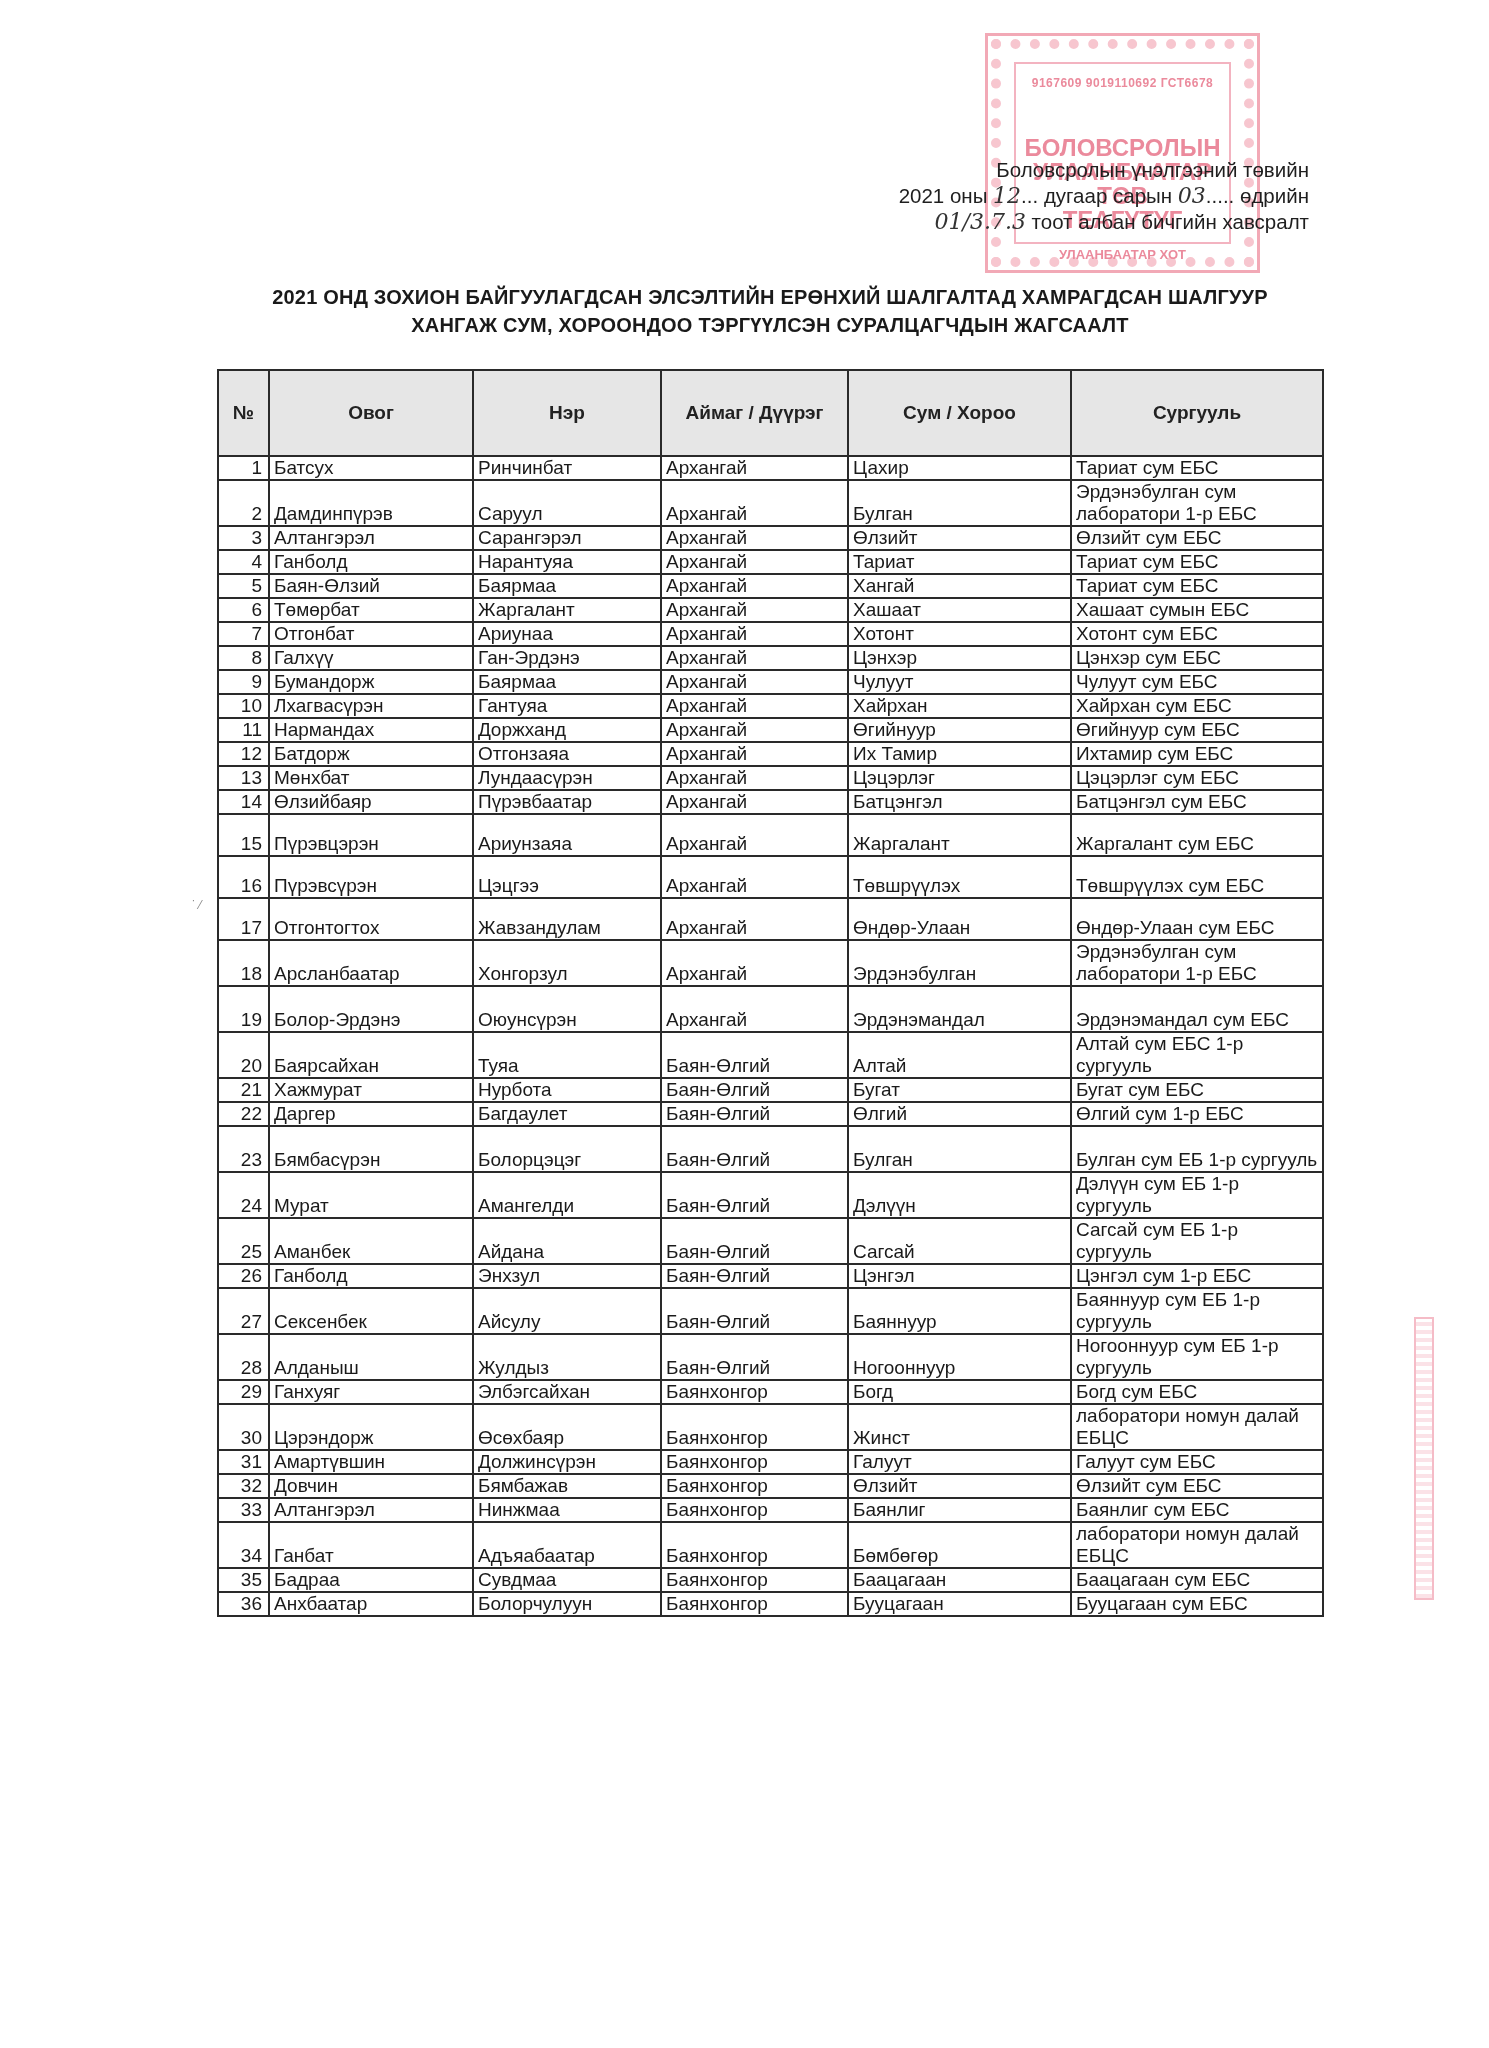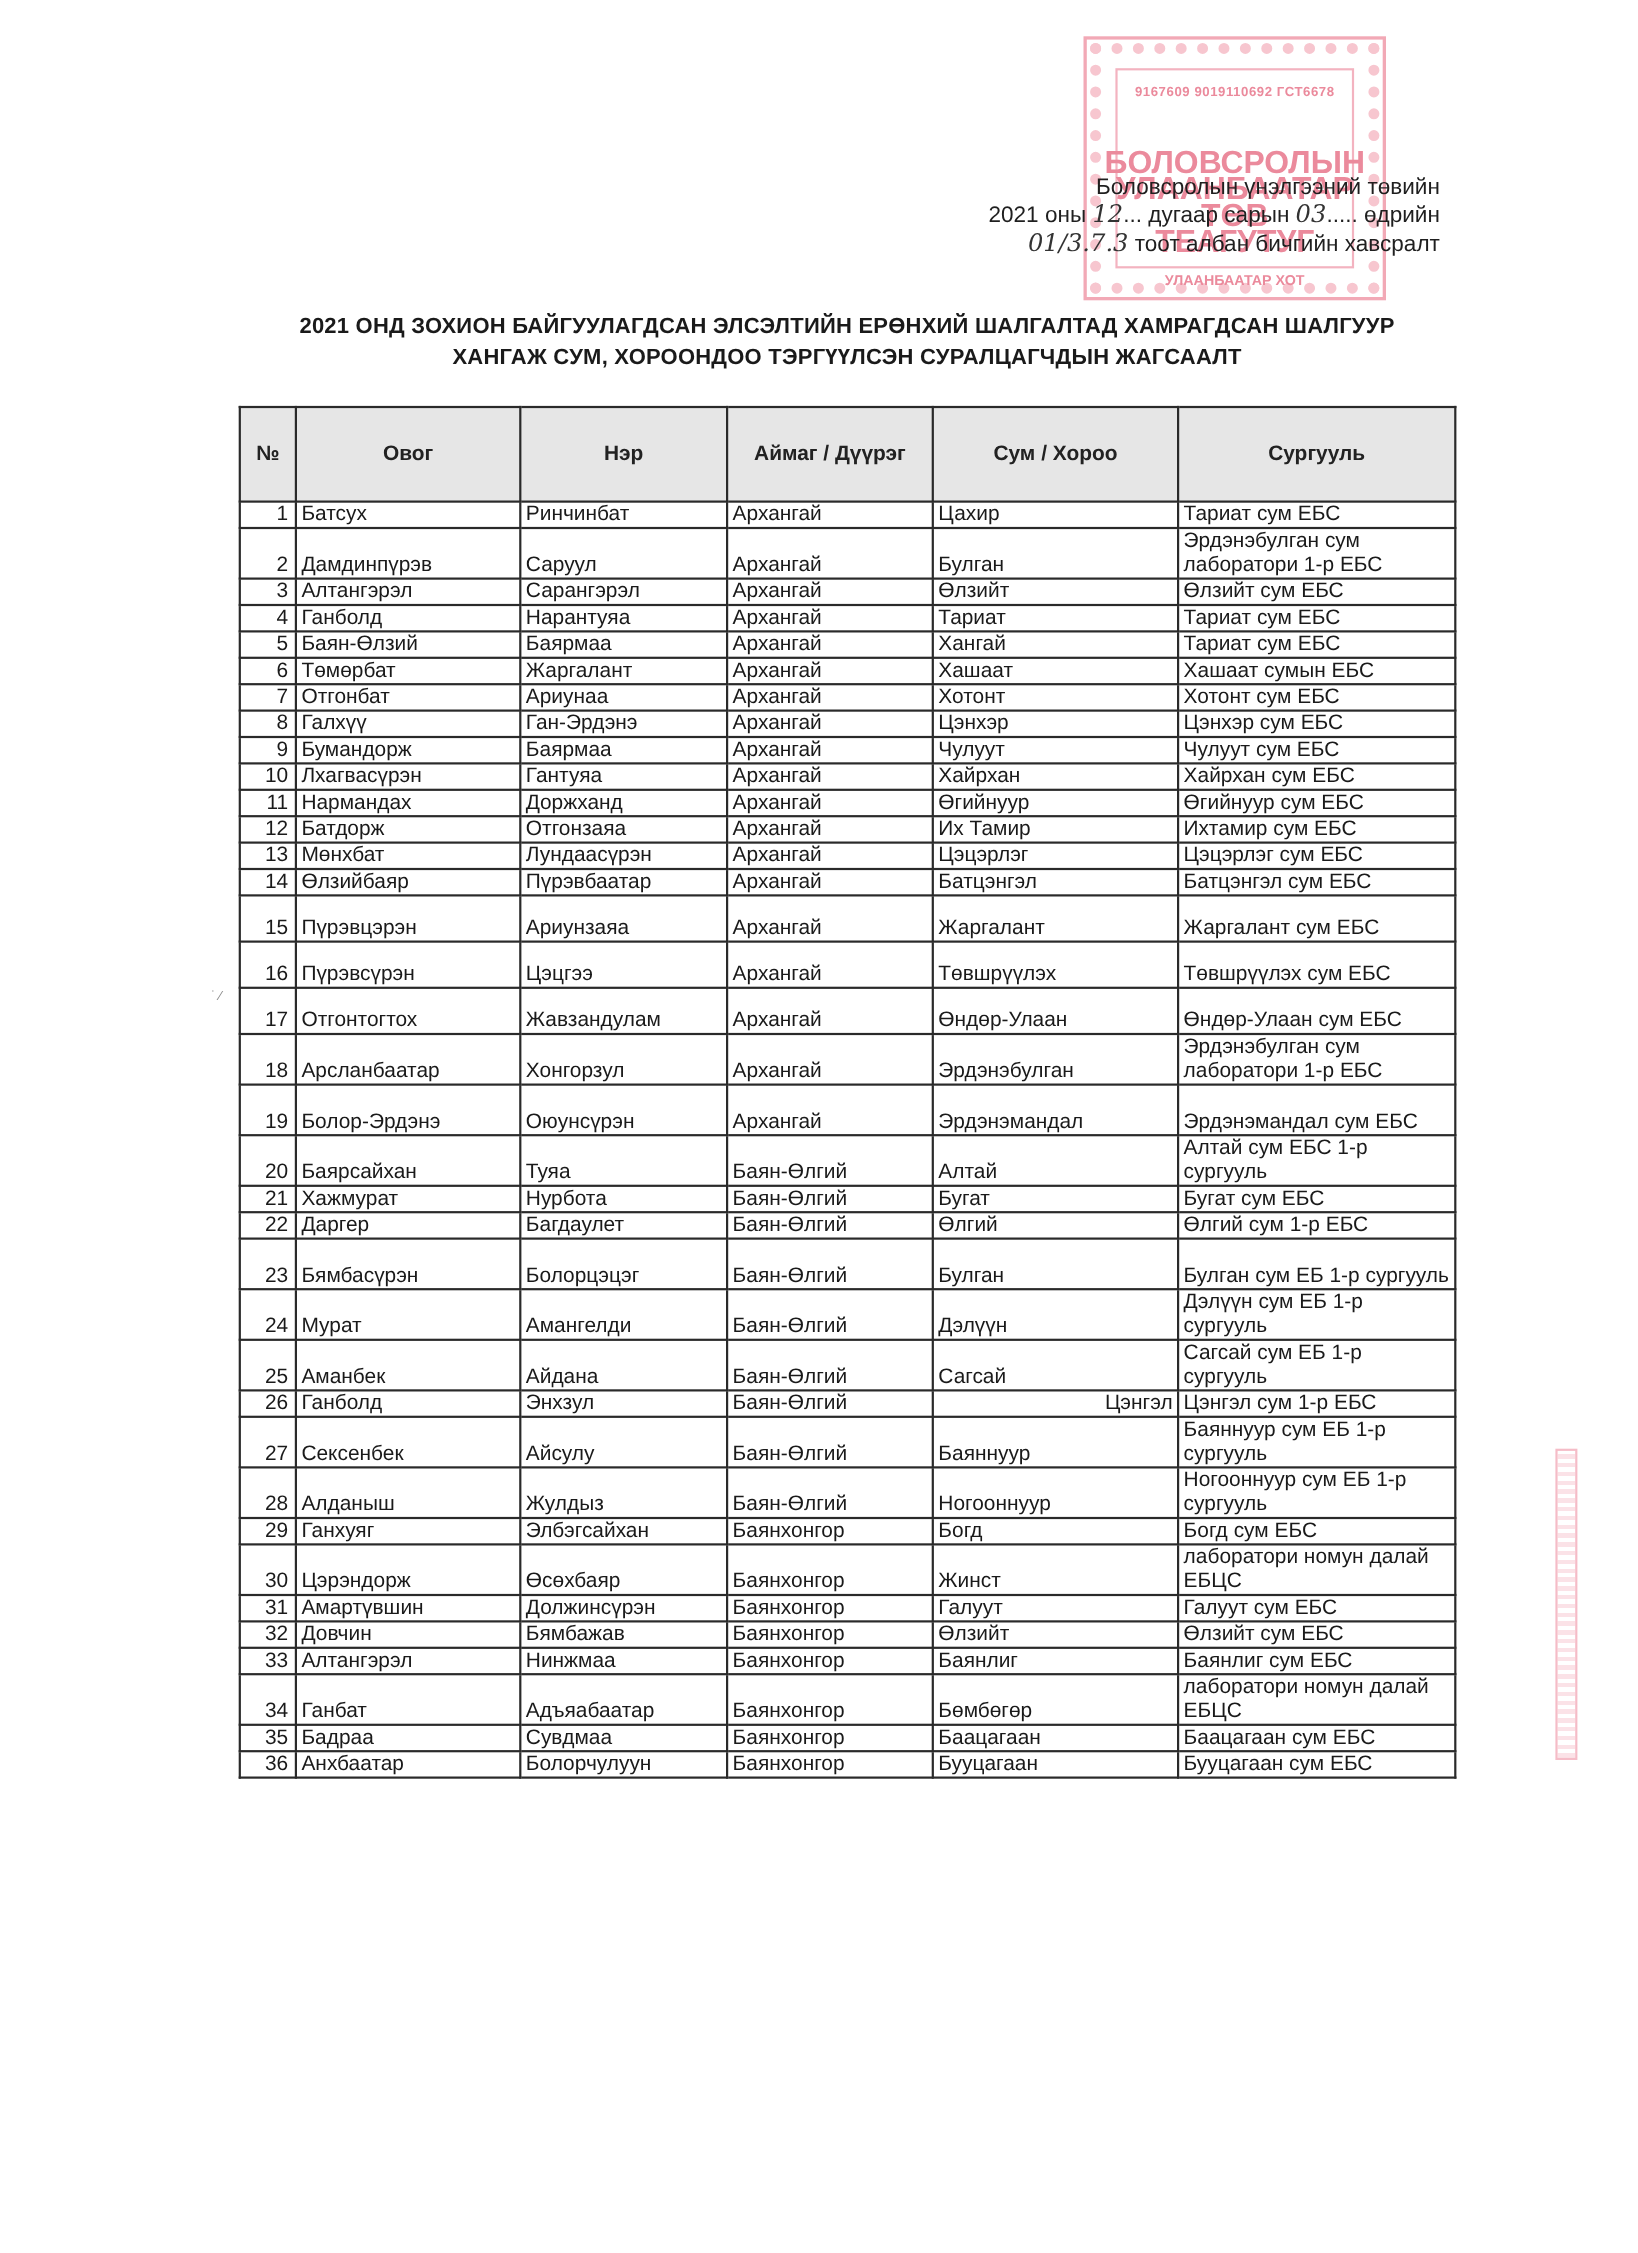--- a/index.html
+++ b/index.html
@@ -11,21 +11,21 @@
       position: absolute; left: 985px; top: 33px; width: 275px; height: 240px;
       border: 3px solid #f2a9b6; box-sizing: border-box;
       outline: 10px dotted #f7c6cf; outline-offset: -16px;
       color: #eb8a9c; text-align: center;
     }
     .stamp .inner {
       position: absolute; left: 26px; top: 26px; right: 26px; bottom: 26px;
       border: 2px solid #f3b3c0;
     }
     .stamp .num { position: absolute; top: 40px; left: 0; right: 0; font-size: 12px; font-weight: bold; letter-spacing: 0.5px; }
-    .stamp .big { position: absolute; top: 100px; left: 0; right: 0; font-size: 29px; font-weight: bold; line-height: 24px; }
+    .stamp .big { position: absolute; top: 100px; left: 0; right: 0; font-size: 24px; font-weight: bold; line-height: 24px; }
     .stamp .city { position: absolute; bottom: 8px; left: 0; right: 0; font-size: 13px; font-weight: bold; }
     .stamp-edge {
       position: absolute; left: 1414px; top: 1317px; width: 20px; height: 283px;
       border: 2px solid #f5bcc7; box-sizing: border-box;
       background: repeating-linear-gradient(0deg, #fbe2e7 0 4px, #ffffff 4px 8px);
     }
     .ref {
       position: absolute; right: 180px; top: 157px; text-align: right;
       font-size: 20.5px; line-height: 26px; color: #1f1f1f;
     }
@@ -306,21 +306,21 @@
         <td style="height: 44px;">Айдана</td>
         <td style="height: 44px;">Баян-Өлгий</td>
         <td style="height: 44px;">Сагсай</td>
         <td class="school" style="height: 44px;">Сагсай сум ЕБ 1-р сургууль</td>
       </tr>
       <tr>
         <td class="no" style="height: 22px;">26</td>
         <td style="height: 22px;">Ганболд</td>
         <td style="height: 22px;">Энхзул</td>
         <td style="height: 22px;">Баян-Өлгий</td>
-        <td style="height: 22px; text-align: right;">Цэнгэл</td>
+        <td style="height: 22px;">Цэнгэл</td>
         <td class="school" style="height: 22px;">Цэнгэл сум 1-р ЕБС</td>
       </tr>
       <tr>
         <td class="no" style="height: 44px;">27</td>
         <td style="height: 44px;">Сексенбек</td>
         <td style="height: 44px;">Айсулу</td>
         <td style="height: 44px;">Баян-Өлгий</td>
         <td style="height: 44px;">Баяннуур</td>
         <td class="school" style="height: 44px;">Баяннуур сум ЕБ 1-р сургууль</td>
       </tr>

